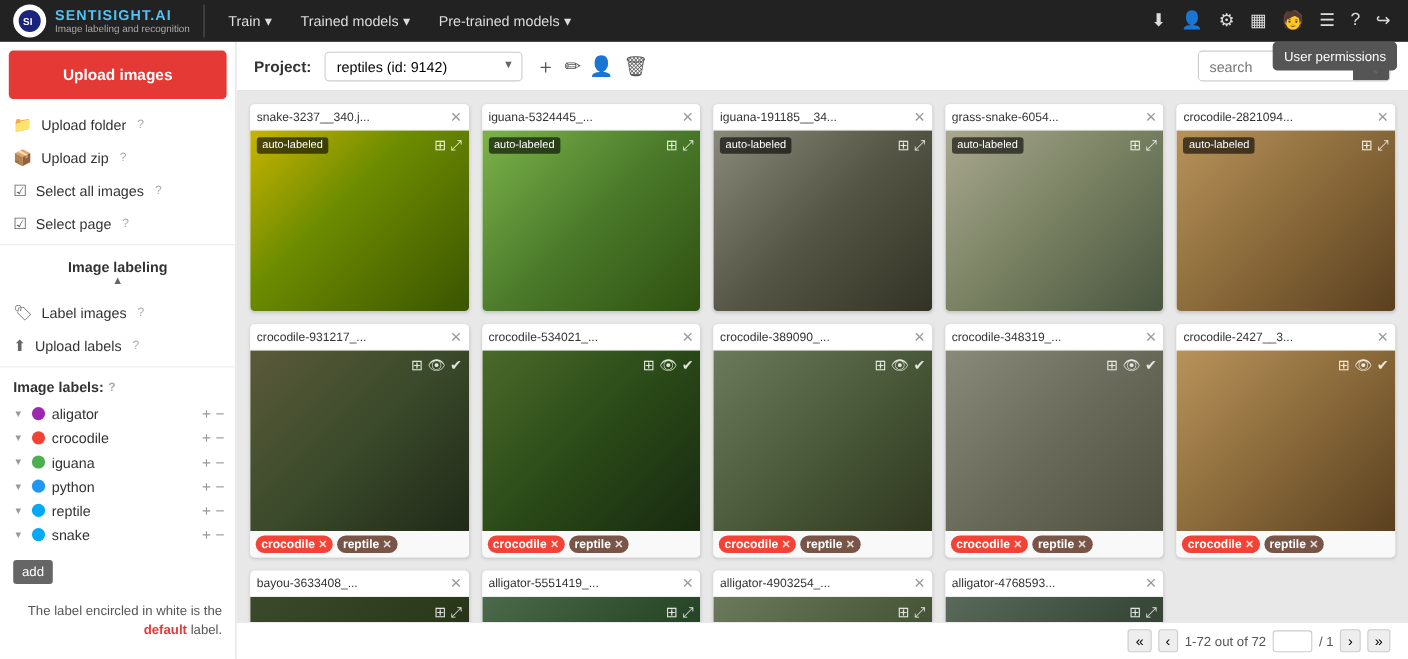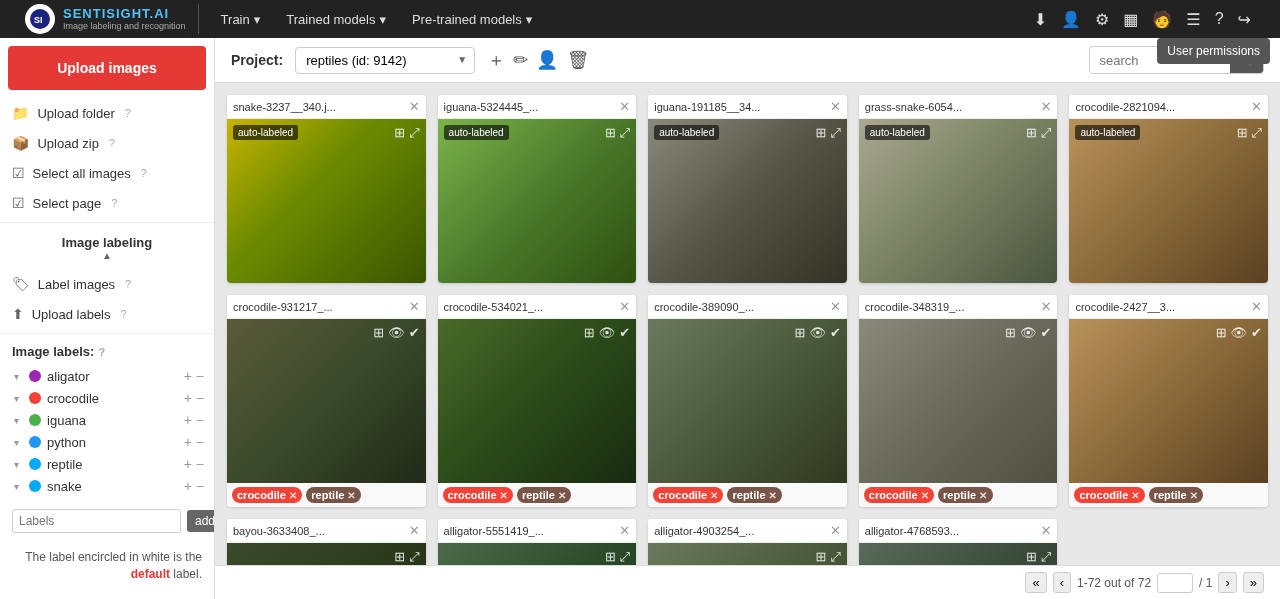--- a/index.html
+++ b/index.html
@@ -1,21 +1,21 @@
 <!DOCTYPE html>
 <html><head>
   <meta charset="utf-8">
   <style>
     * { box-sizing: border-box; margin: 0; padding: 0; }
     body { font-family: Arial, sans-serif; font-size: 13px; background: #f0f0f0; color: #333; overflow: hidden; width: 1280px; height: 599px; }
 
     
     .topnav {
       display: flex; align-items: center; background: #222; color: #fff;
-      height: 38px; padding: 0 25px; gap: 10px; position: relative; z-index: 100;
+      height: 38px; padding: 0 12px; gap: 10px; position: relative; z-index: 100;
     }
     .topnav-logo { display: flex; align-items: center; gap: 8px; border-right: 1px solid #555; padding-right: 12px; margin-right: 4px; }
     .topnav-logo-img { width: 30px; height: 30px; background: #fff; border-radius: 50%; display: flex; align-items: center; justify-content: center; font-size: 10px; color: #333; font-weight: bold; }
     .topnav-brand { line-height: 1.2; }
     .topnav-brand-name { font-size: 13px; font-weight: bold; color: #4fc3f7; letter-spacing: 1px; }
     .topnav-brand-sub { font-size: 9px; color: #aaa; }
     .topnav-item { color: #ddd; font-size: 13px; cursor: pointer; padding: 4px 8px; display: flex; align-items: center; gap: 4px; border-radius: 3px; }
     .topnav-spacer { flex: 1; }
     .topnav-icons { display: flex; align-items: center; gap: 6px; }
     .topnav-icon { color: #ddd; cursor: pointer; font-size: 16px; padding: 4px; position: relative; }
@@ -300,21 +300,20 @@
       <span class="label-chevron">▾</span>
       <span class="label-dot" style="background:#03a9f4;"></span>
       <span class="label-name">snake</span>
       <span class="label-actions">
         <span>+</span>
         <span>−</span>
       </span>
     </div>
 
     <div class="sidebar-add-label">
-      <input type="text" placeholder="Labels" style="">
       <button>add</button>
     </div>
 
     <div class="sidebar-note">
       <span>The label encircled in white is the</span>
       <span class="default-label">default</span>
       <span>label.</span>
     </div>
   </aside>
 

